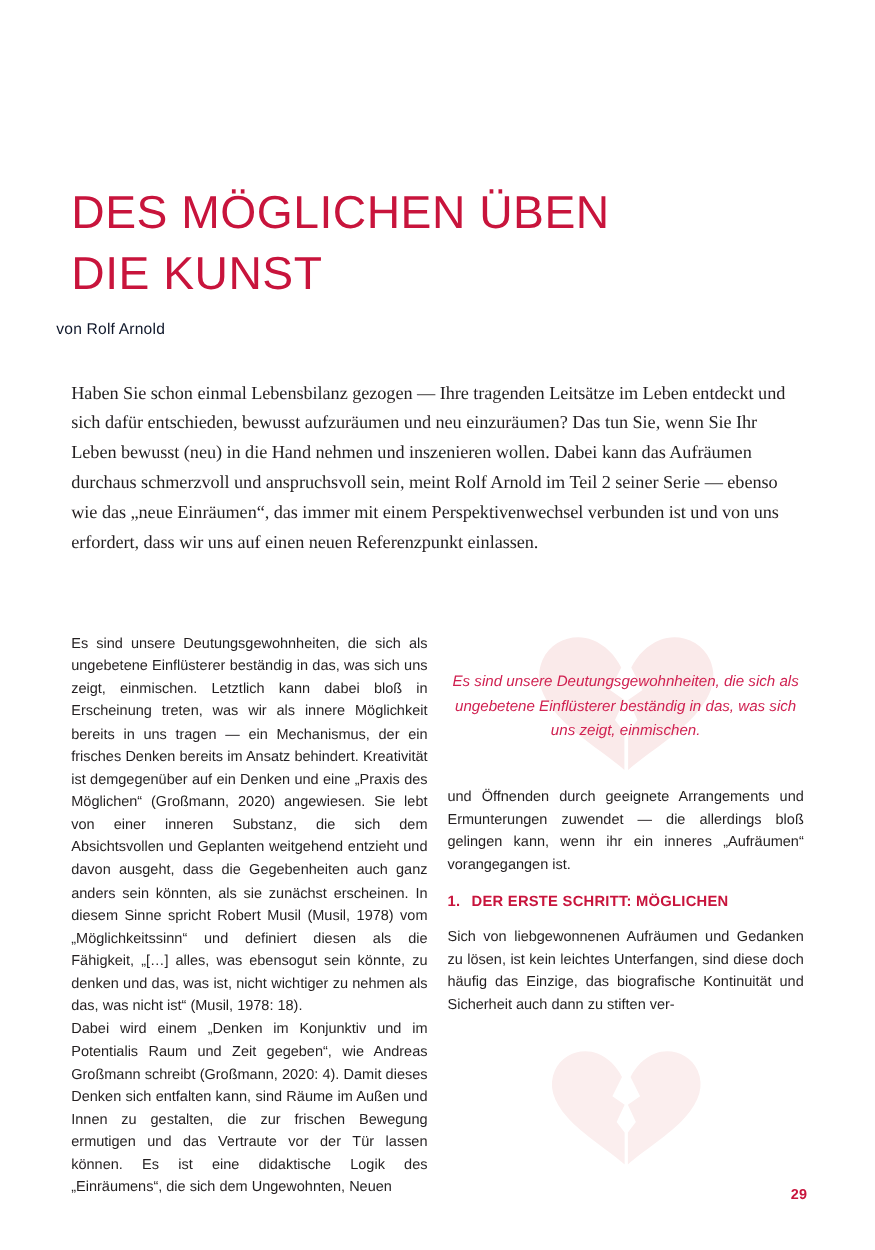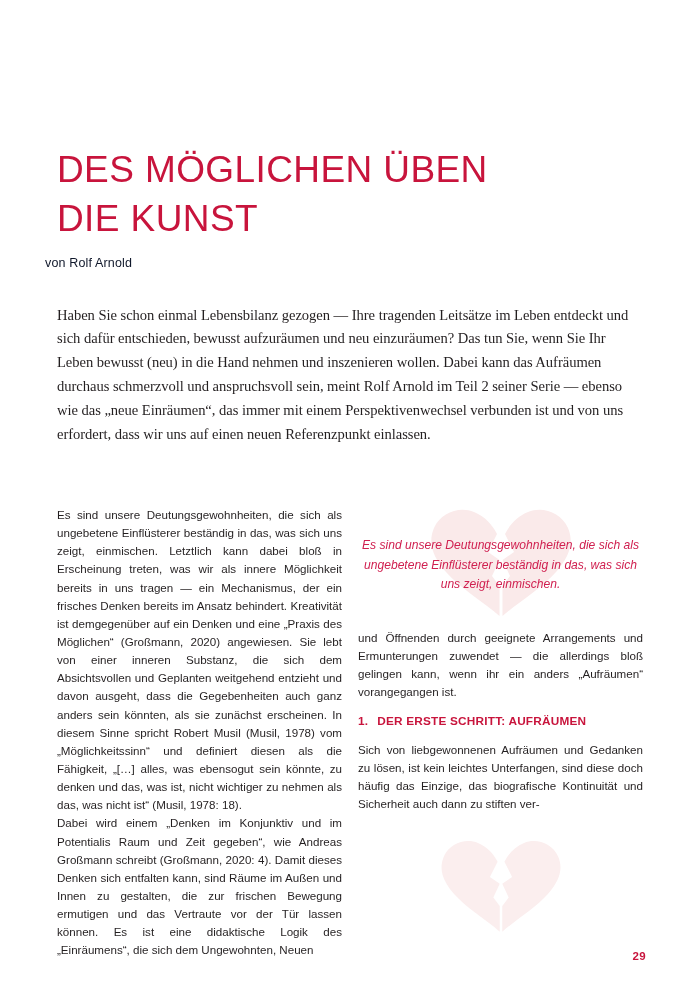--- a/index.html
+++ b/index.html
@@ -173,25 +173,25 @@
           <svg width="150" height="118" viewBox="0 0 150 118" aria-hidden="true">
             <g fill="#faeaea">
               <path d="M73.5 116 C60 104 34 88 20 72 C6 56 2 42 8 28 C15 12 34 6 48 12 C58 16 66 24 71 34 L62 52 L73.5 60 L66 76 L73.5 86 Z"></path>
               <path d="M76.5 116 C90 104 116 88 130 72 C144 56 148 42 142 28 C135 12 116 6 102 12 C92 16 84 24 79 34 L88 52 L76.5 60 L84 76 L76.5 86 Z"></path>
             </g>
           </svg>
         </span>
         <span class="pq-text">Es sind unsere Deutungsgewohnheiten, die sich als ungebetene Einflüsterer beständig in das, was sich uns zeigt, einmischen.</span>
       </div>
 
-      <p class="body-text">und Öffnenden durch geeignete Arrangements und Ermunterungen zuwendet — die allerdings bloß gelingen kann, wenn ihr ein anders „Aufräumen“ vorangegangen ist.</p>
+      <p class="body-text">und Öffnenden durch geeignete Arrangements und Ermunterungen zuwendet — die allerdings bloß gelingen kann, wenn ihr ein inneres „Aufräumen“ vorangegangen ist.</p>
 
       <div class="section-head">
         <span class="num">1.</span>
-        <span class="txt">DER ERSTE SCHRITT: AUFRÄUMEN</span>
+        <span class="txt">DER ERSTE SCHRITT: MÖGLICHEN</span>
       </div>
 
       <p class="body-text">Sich von liebgewonnenen Aufräumen und Gedanken zu lösen, ist kein leichtes Unterfangen, sind diese doch häufig das Einzige, das biografische Kontinuität und Sicherheit auch dann zu stiften ver-</p>
 
       <div class="pullquote" id="pullquote-2">
         <span class="heart-wm">
           <svg width="128" height="130" viewBox="0 0 150 118" aria-hidden="true">
             <g fill="#fbeeee">
               <path d="M73.5 116 C60 104 34 88 20 72 C6 56 2 42 8 28 C15 12 34 6 48 12 C58 16 66 24 71 34 L62 52 L73.5 60 L66 76 L73.5 86 Z"></path>
               <path d="M76.5 116 C90 104 116 88 130 72 C144 56 148 42 142 28 C135 12 116 6 102 12 C92 16 84 24 79 34 L88 52 L76.5 60 L84 76 L76.5 86 Z"></path>

